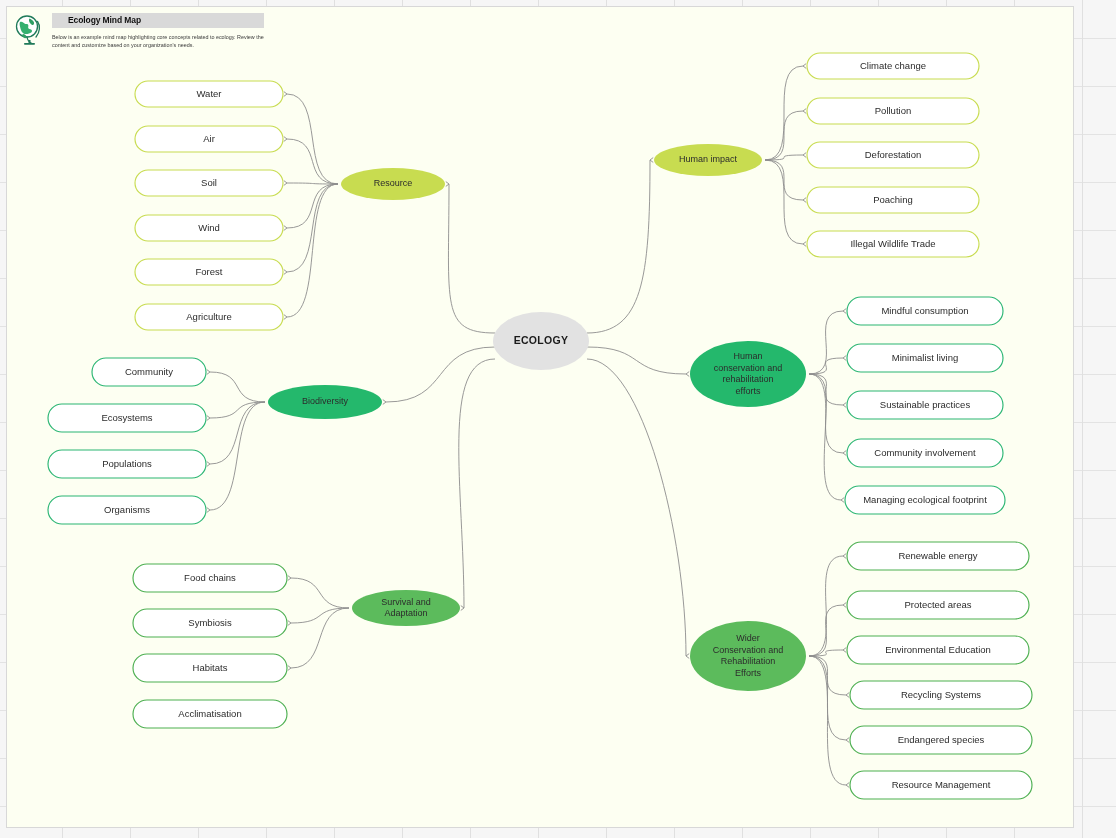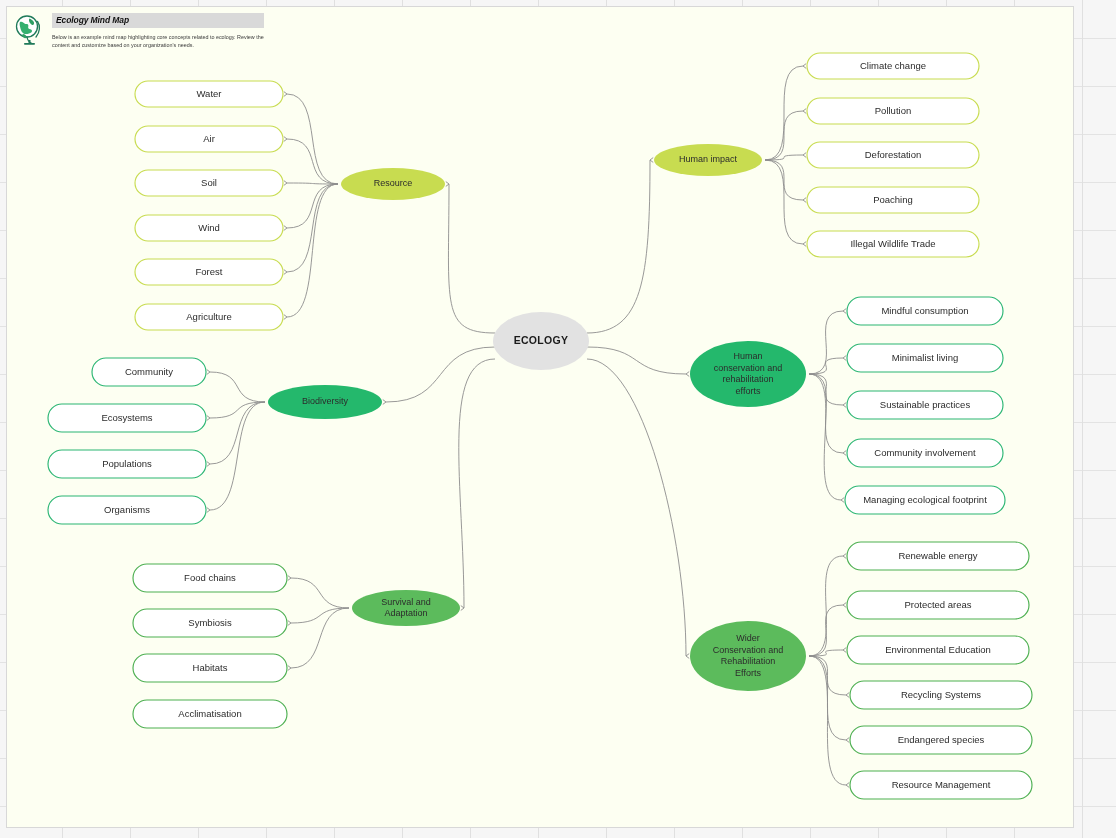--- a/index.html
+++ b/index.html
@@ -52,23 +52,22 @@
     flex: 0 0 32px;
     margin-top: 3px;
   }
   #header-text { flex: 1 1 auto; padding-top: 2px; }
   #title-bar {
     background: #d9d9d9;
     height: 15px;
     width: 212px;
     display: flex;
     align-items: center;
-    padding-left: 4px;
+    padding-left: 16px;
     box-sizing: border-box;
-    font-style: italic;
   }
   #title {
     font-size: 8.5px;
     font-weight: bold;
     color: #111;
     letter-spacing: -0.1px;
     line-height: 1;
   }
   #subtitle {
     margin-top: 5px;

